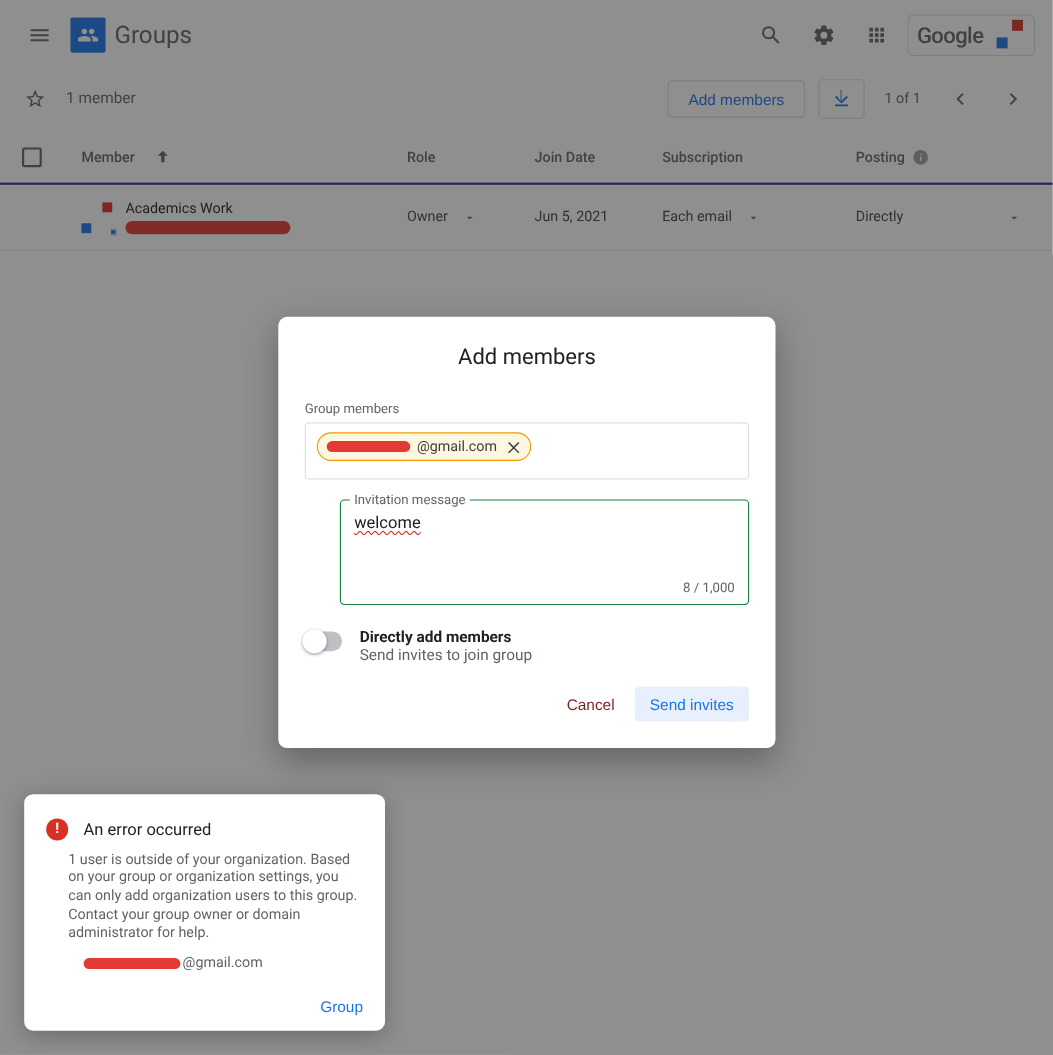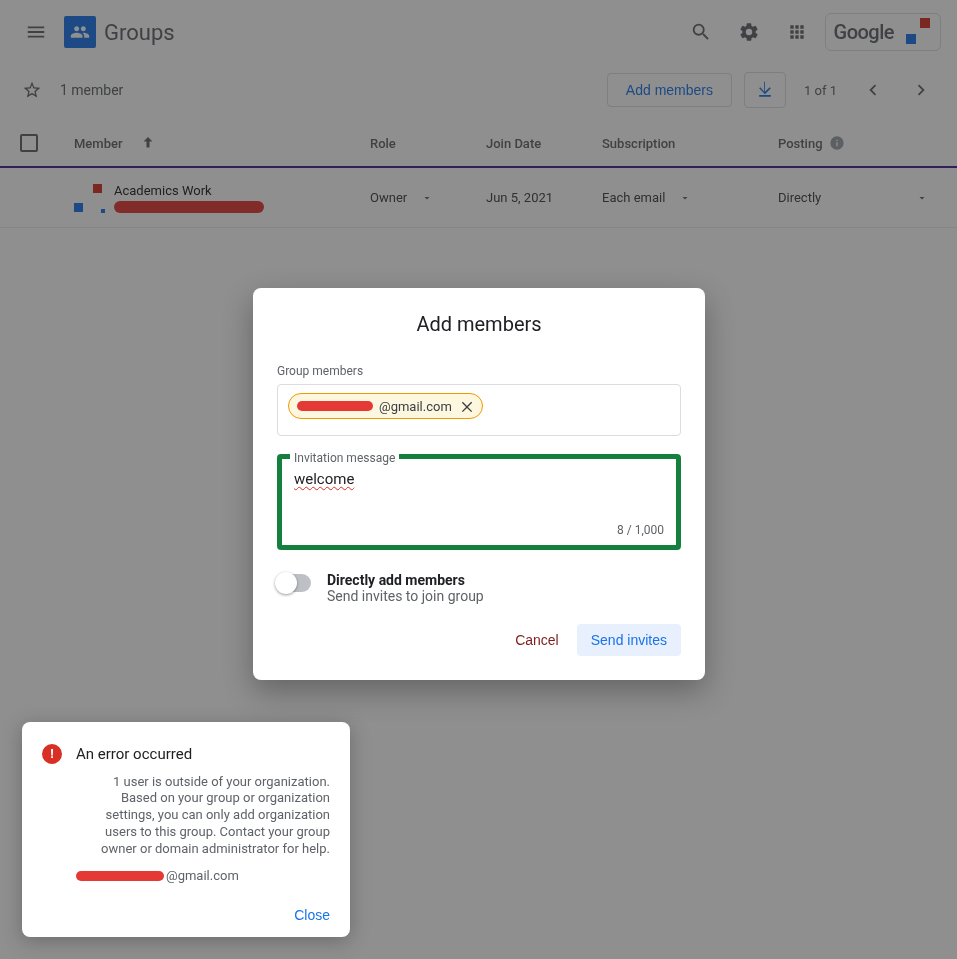--- a/index.html
+++ b/index.html
@@ -117,23 +117,24 @@
     border:1px solid #f29900; border-radius:14px;
     background:#fef7e0;
     padding: 3px 6px 3px 8px; gap:6px;
   }
   .chip .redact {
     width:76px; height:10px; background:#e53935; border-radius:5px;
   }
   .chip-text { font-size:13px; color:#3c4043;}
   .chip-x { width:18px;height:18px;display:flex;align-items:center;justify-content:center;color:#3c4043;}
   .msg-field {
-    border:5px solid #15803d; border-radius:4px;
+    border:1px solid #15803d; border-radius:4px;
     padding:10px 12px; height:96px; position:relative;
     margin-top: 18px;
+    margin-left: 32px;
   }
   .msg-text {
     font-size:15px; color:#202124;
     text-decoration: underline;
     text-decoration-style: wavy;
     text-decoration-color: #d93025;
     text-decoration-thickness: 1px;
     text-underline-offset: 2px;
   }
   .msg-count { position:absolute; bottom:8px; right:12px; font-size:12px; color:#5f6368;}
@@ -155,21 +156,21 @@
   .snack {
     position:absolute; z-index:20;
     left:22px; bottom:22px;
     width:328px; background:#fff; border-radius:8px;
     box-shadow: 0 4px 20px rgba(0,0,0,0.25);
     padding: 22px 20px 14px 20px;
   }
   .snack-head { display:flex; align-items:center; gap:14px; margin-bottom:10px;}
   .err-dot { width:20px;height:20px;border-radius:50%;background:#d93025;color:#fff;display:flex;align-items:center;justify-content:center;font-size:13px;font-weight:700;}
   .snack-title { font-size:15px; color:#202124;}
-  .snack-body { font-size:13px; color:#5f6368; line-height:1.3; margin-left:45px;text-align:right;}
+  .snack-body { font-size:13px; color:#5f6368; line-height:1.3; margin-left:20px;}
   .snack-email-row { display:flex; align-items:center; gap:2px; margin-top:10px; margin-left:34px;}
   .snack-email-row .redact { width:88px;height:10px;background:#e53935;border-radius:5px;}
   .snack-email-row .suf { font-size:13px; color:#5f6368;}
   .snack-actions { display:flex; justify-content:flex-end; margin-top:24px;}
   .snack-close { font-size:14px; color:#1a73e8; font-weight:500; background:none;border:none;}
 
   svg { display:block;}
 </style>
 </head>
 <body>
@@ -340,15 +341,15 @@
   <div class="snack-head">
     <div class="err-dot">!</div>
     <div class="snack-title">An error occurred</div>
   </div>
   <div class="snack-body">1 user is outside of your organization. Based on your group or organization settings, you can only add organization users to this group. Contact your group owner or domain administrator for help.</div>
   <div class="snack-email-row">
     <div class="redact"></div>
     <span class="suf">@gmail.com</span>
   </div>
   <div class="snack-actions">
-    <button class="snack-close">Close</button>
+    <button class="snack-close">Group</button>
   </div>
 </div>
 
 </body></html>

